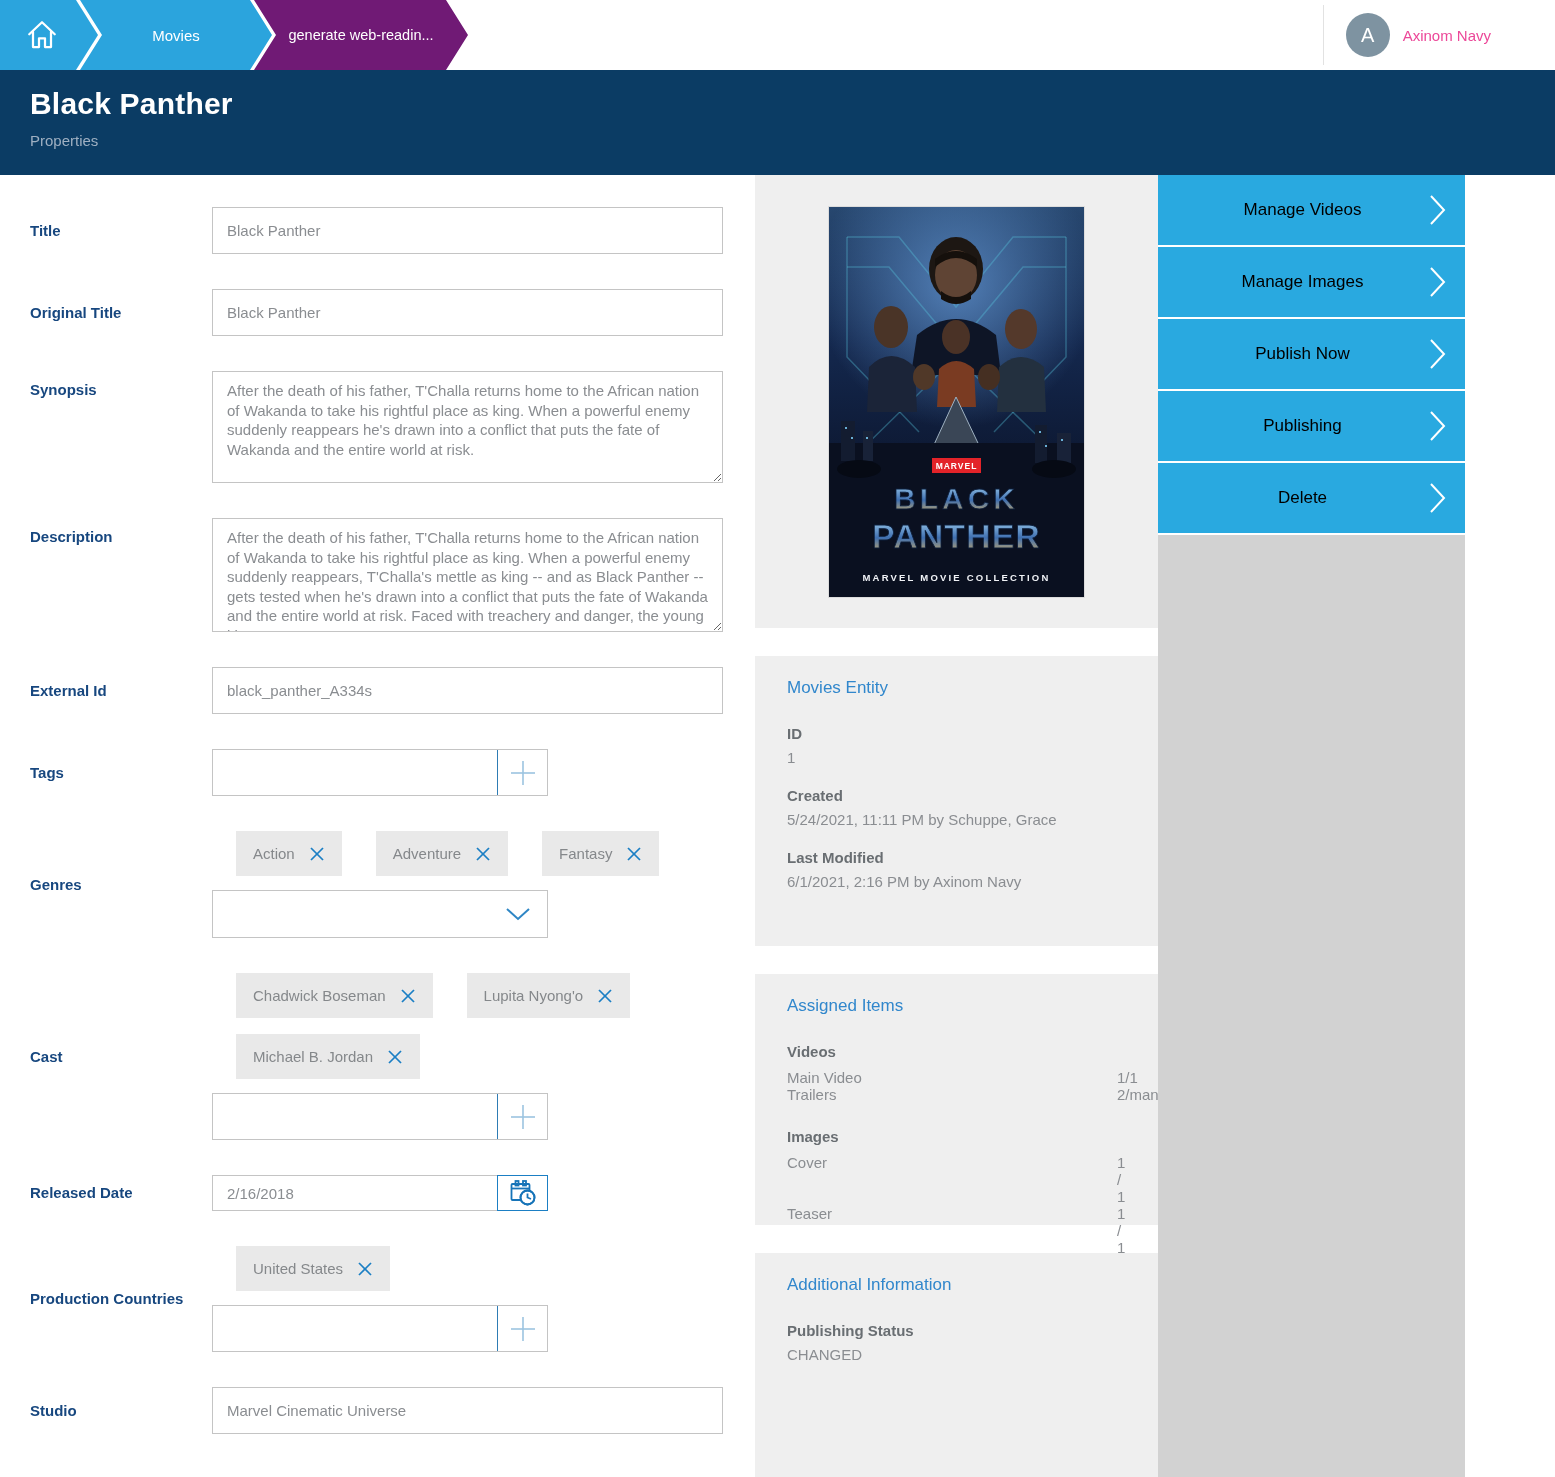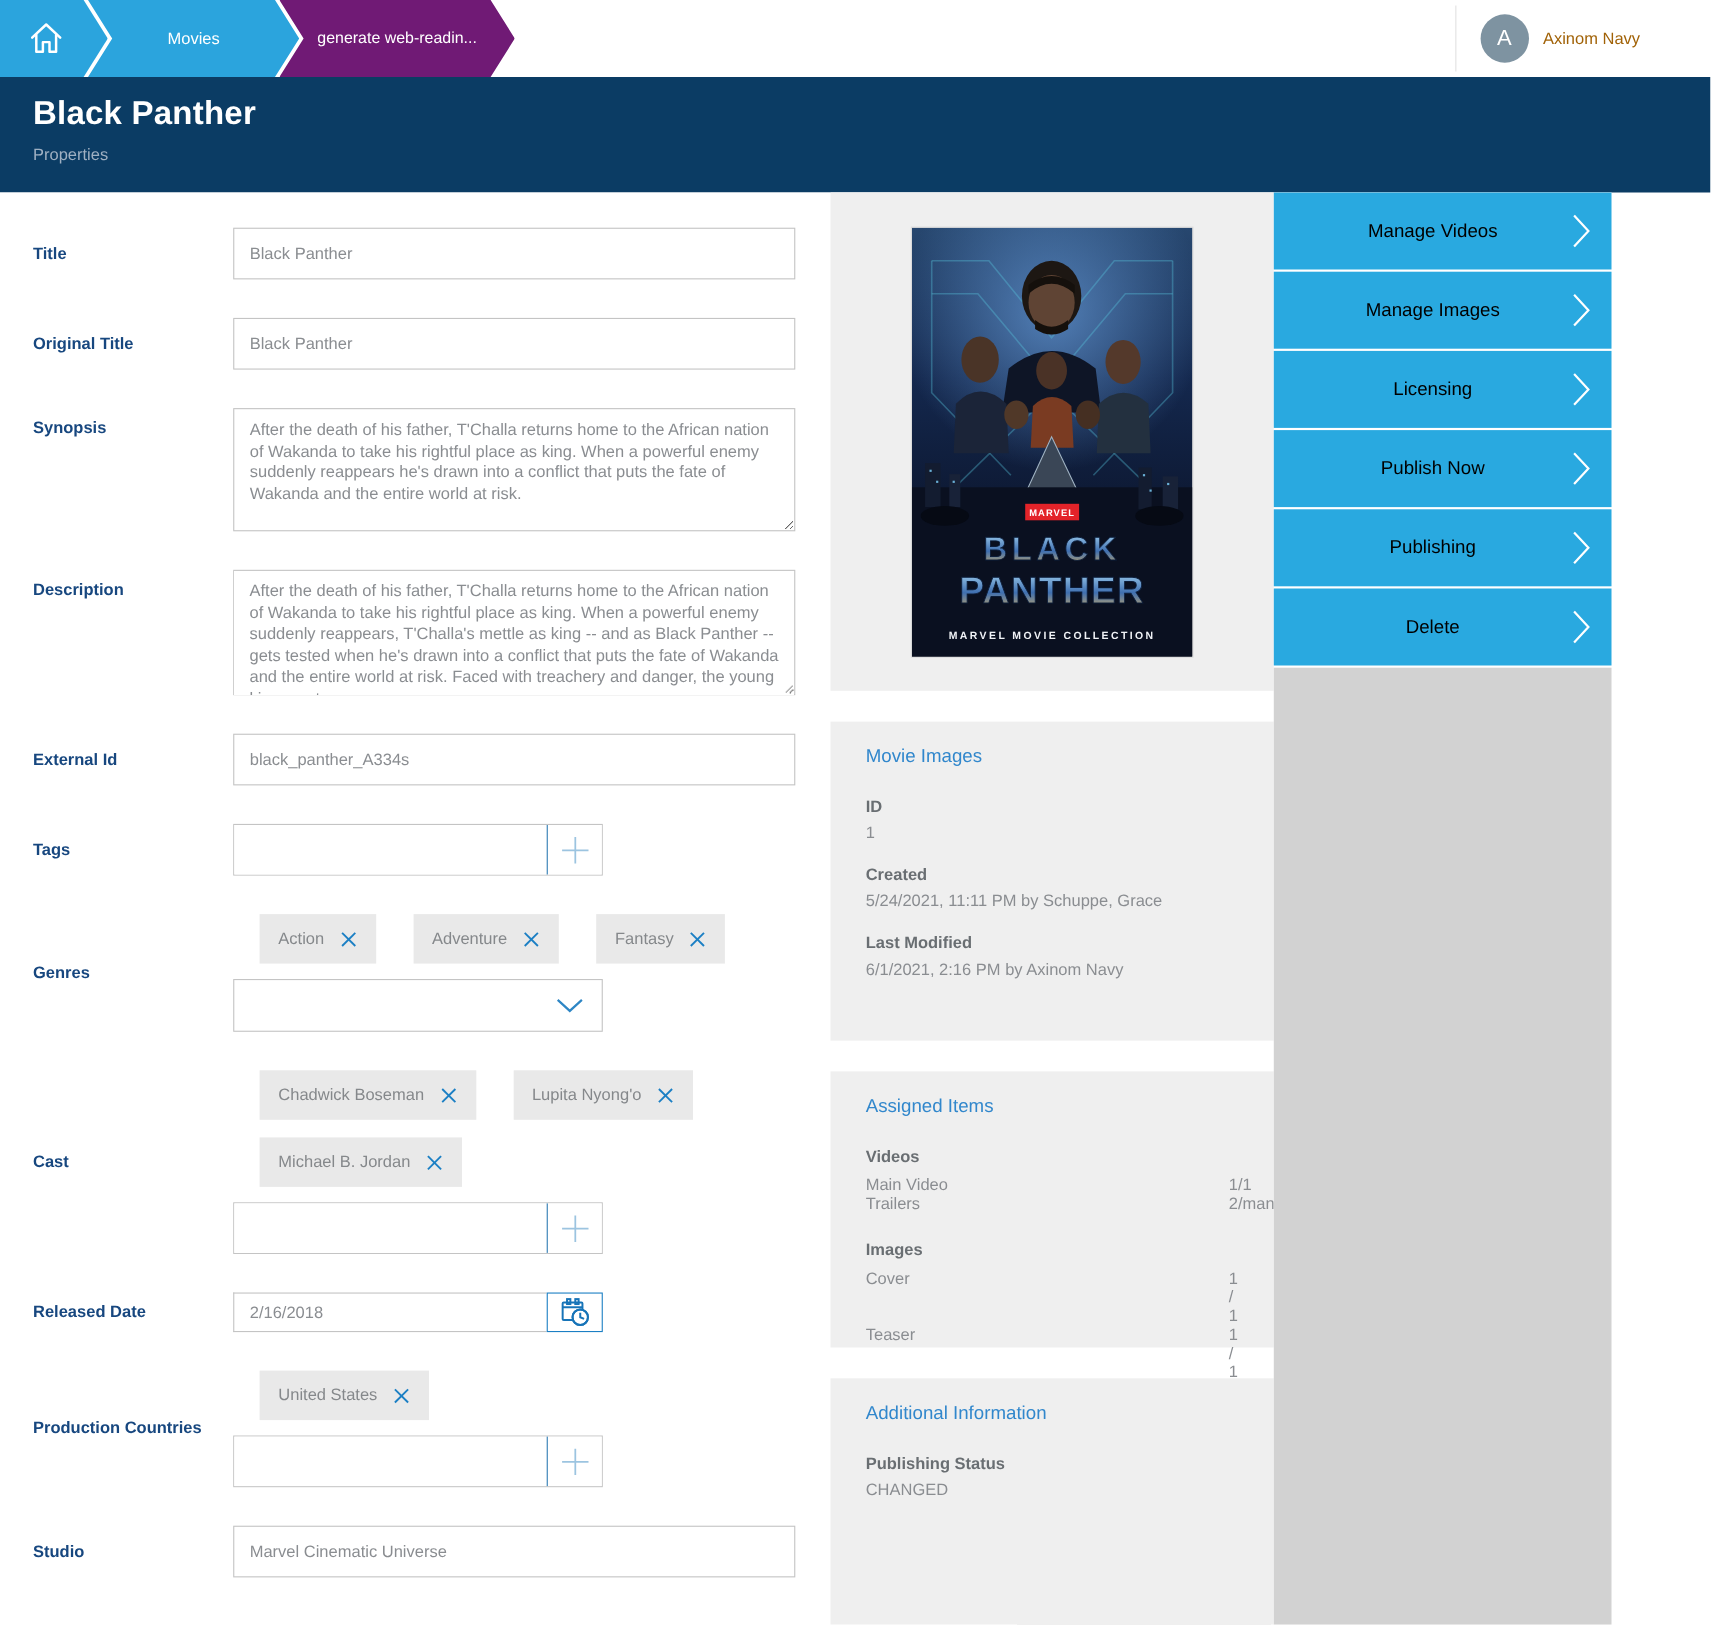--- a/index.html
+++ b/index.html
@@ -15,21 +15,21 @@
     clip-path:polygon(0 0, calc(100% - 22px) 0, 100% 50%, calc(100% - 22px) 100%, 0 100%);
     padding-right:14px; }
   .crumb-mid, .crumb-last { margin-left:-18px;
     clip-path:polygon(0 0, calc(100% - 22px) 0, 100% 50%, calc(100% - 22px) 100%, 0 100%, 22px 50%); }
   .crumb-mid { width:192px; }
   .crumb-last { width:214px; background:#701a75; font-size:14.5px; }
   .user { position:absolute; right:0; top:5px; height:60px; display:flex; align-items:center;
           gap:13px; padding:0 64px 0 22px; border-left:1px solid #E2E2E2; cursor:pointer; background:#fff;}
   .avatar { width:44px; height:44px; border-radius:50%; background:#7E93A1; color:#fff;
             display:flex; align-items:center; justify-content:center; font-size:20px; }
-  .username { color:#a16207; font-size:15px; }
+  .username { color:#ec4899; font-size:15px; }
 
   
   .pagehead { height:105px; background:#0B3C64; padding:17px 30px 0 30px; }
   .pagehead h1 { color:#fff; font-size:30px; font-weight:700; letter-spacing:.2px; }
   .pagehead .subtitle { color:#9FB0C2; font-size:15px; margin-top:11px; }
 
   
   .main { display:flex; height:1302px; }
 
   
@@ -374,21 +374,21 @@
         </g>
         <g font-family="Liberation Sans, sans-serif" font-weight="bold" text-anchor="middle" fill="url(#ttl)" stroke="#0c1d3a" stroke-width=".8">
           <text x="127.5" y="302" font-size="30" letter-spacing="4">BLACK</text>
           <text x="127.5" y="341" font-size="34" letter-spacing="1">PANTHER</text>
         </g>
         <text x="127.5" y="374" text-anchor="middle" fill="#f0f2f6" font-family="Liberation Sans, sans-serif" font-size="9.5" font-weight="bold" letter-spacing="2.2">MARVEL MOVIE COLLECTION</text>
       </svg>
     </section>
 
     <section class="sec txt-sec movie-sec">
-      <div class="sec-head">Movie Images</div>
+      <div class="sec-head">Movies Entity</div>
 
         <div>
           <div class="f-label">ID</div>
           <div class="f-value">1</div>
         </div>
 
         <div>
           <div class="f-label">Created</div>
           <div class="f-value">5/24/2021, 11:11 PM by Schuppe, Grace</div>
         </div>
@@ -453,26 +453,20 @@
         </svg>
       </button>
 
       <button class="action-btn">
         <span>Manage Images</span>
         <svg width="17" height="32" viewBox="0 0 17 32" fill="none" stroke="#fff" stroke-width="2">
           <polyline points="2,2 15,16 2,30"></polyline>
         </svg>
       </button>
 
-      <button class="action-btn">
-        <span>Licensing</span>
-        <svg width="17" height="32" viewBox="0 0 17 32" fill="none" stroke="#fff" stroke-width="2">
-          <polyline points="2,2 15,16 2,30"></polyline>
-        </svg>
-      </button>
 
       <button class="action-btn">
         <span>Publish Now</span>
         <svg width="17" height="32" viewBox="0 0 17 32" fill="none" stroke="#fff" stroke-width="2">
           <polyline points="2,2 15,16 2,30"></polyline>
         </svg>
       </button>
 
 
       <button class="action-btn">

